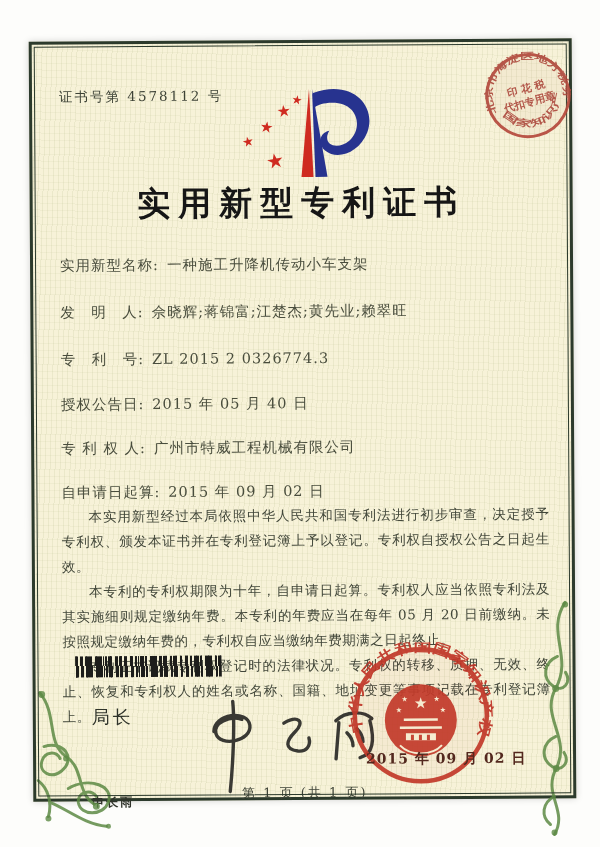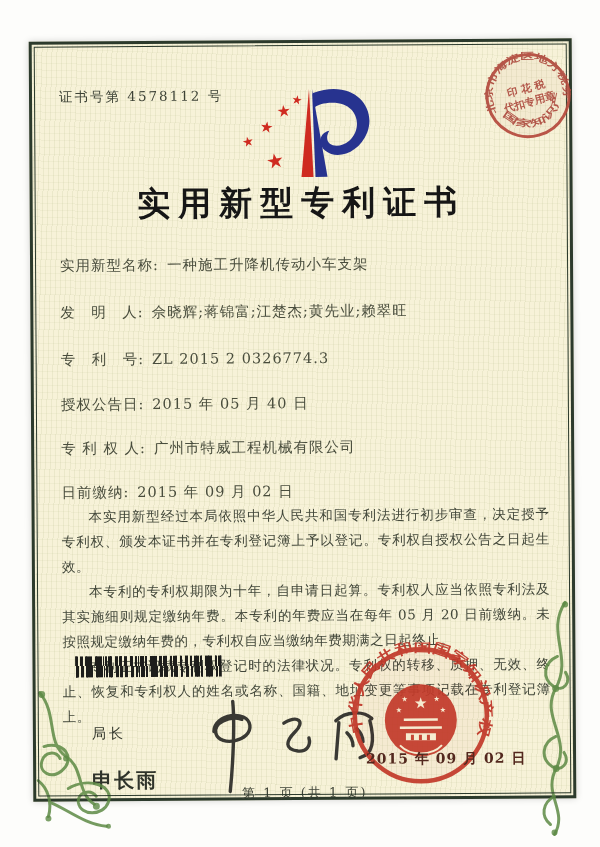--- a/index.html
+++ b/index.html
@@ -38,22 +38,22 @@
     font-size:13.5px;line-height:25px;color:#42473a;text-align:justify;letter-spacing:0.5px;
   }
   .paras p{margin:0;text-indent:2em;}
   .barcode{
     position:absolute;left:40px;top:612px;width:146px;height:21px;
     background-image:
       repeating-linear-gradient(90deg,#1d1d1b 0 2px,rgba(0,0,0,0) 2px 5px),
       repeating-linear-gradient(90deg,#1d1d1b 0 1px,rgba(0,0,0,0) 1px 7px),
       repeating-linear-gradient(90deg,#1d1d1b 0 3px,rgba(0,0,0,0) 3px 11px);
   }
-  .officer-title{position:absolute;left:56px;top:681px;font-size:14px;color:#2f332a;letter-spacing:3px;}
-  .officer-name{position:absolute;left:56px;top:723px;font-size:20px;color:#2f332a;letter-spacing:2px;font-weight:bold;}
+  .officer-title{position:absolute;left:56px;top:661px;font-size:18px;color:#2f332a;letter-spacing:3px;}
+  .officer-name{position:absolute;left:56px;top:750px;font-size:12px;color:#2f332a;letter-spacing:2px;font-weight:bold;}
   .signature{position:absolute;left:148px;top:648px;width:210px;height:115px;}
   .seal{position:absolute;left:312px;top:600px;width:146px;height:146px;}
   .seal-date{
     position:absolute;left:330px;top:708px;font-size:14px;font-weight:bold;
     color:#53281e;letter-spacing:1px;z-index:3;white-space:nowrap;
   }
   .footer{
     position:absolute;left:0;top:741px;width:100%;text-align:center;
     font-size:13px;color:#3d4236;letter-spacing:2px;
   }
@@ -93,21 +93,21 @@
     <div class="field f2">
       <span class="lbl">专　利　号:</span><span>ZL 2015 2 0326774.3</span>
     </div>
     <div class="field f3">
       <span class="lbl">授权公告日:</span><span>2015 年 05 月 40 日</span>
     </div>
     <div class="field f4">
       <span class="lbl">专 利 权 人:</span><span>广州市特威工程机械有限公司</span>
     </div>
     <div class="field f5">
-      <span class="lbl">日前缴纳:</span><span>2015 年 09 月 02 日</span>
+      <span class="lbl">自申请日起算:</span><span>2015 年 09 月 02 日</span>
     </div>
 
     <div class="paras">
       <p>本实用新型经过本局依照中华人民共和国专利法进行初步审查，决定授予专利权、颁发本证书并在专利登记簿上予以登记。专利权自授权公告之日起生效。</p>
       <p>本专利的专利权期限为十年，自申请日起算。专利权人应当依照专利法及其实施细则规定缴纳年费。本专利的年费应当在每年 05 月 20 日前缴纳。未按照规定缴纳年费的，专利权自应当缴纳年费期满之日起终止。</p>
       <p>专利证书记载专利权登记时的法律状况。专利权的转移、质押、无效、终止、恢复和专利权人的姓名或名称、国籍、地址变更等事项记载在专利登记簿上。</p>
     </div>
 
     <div class="barcode"></div>
 

